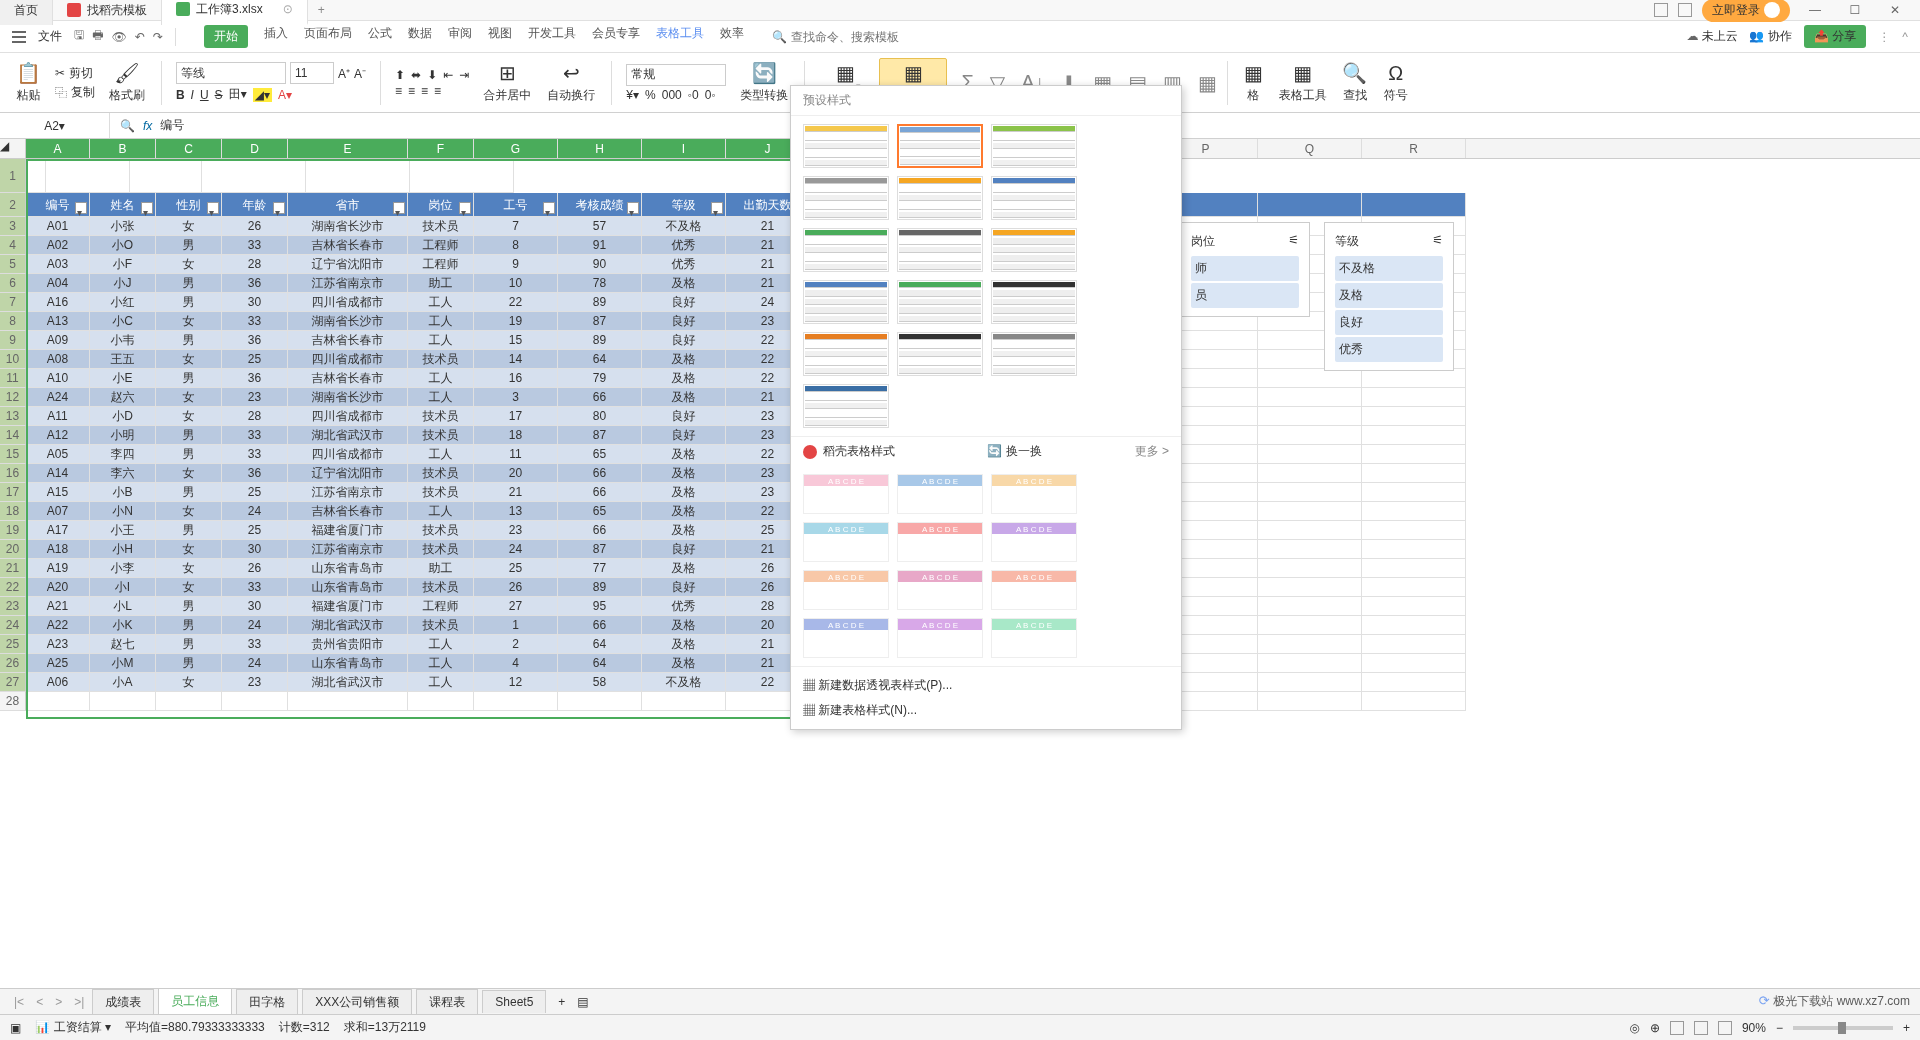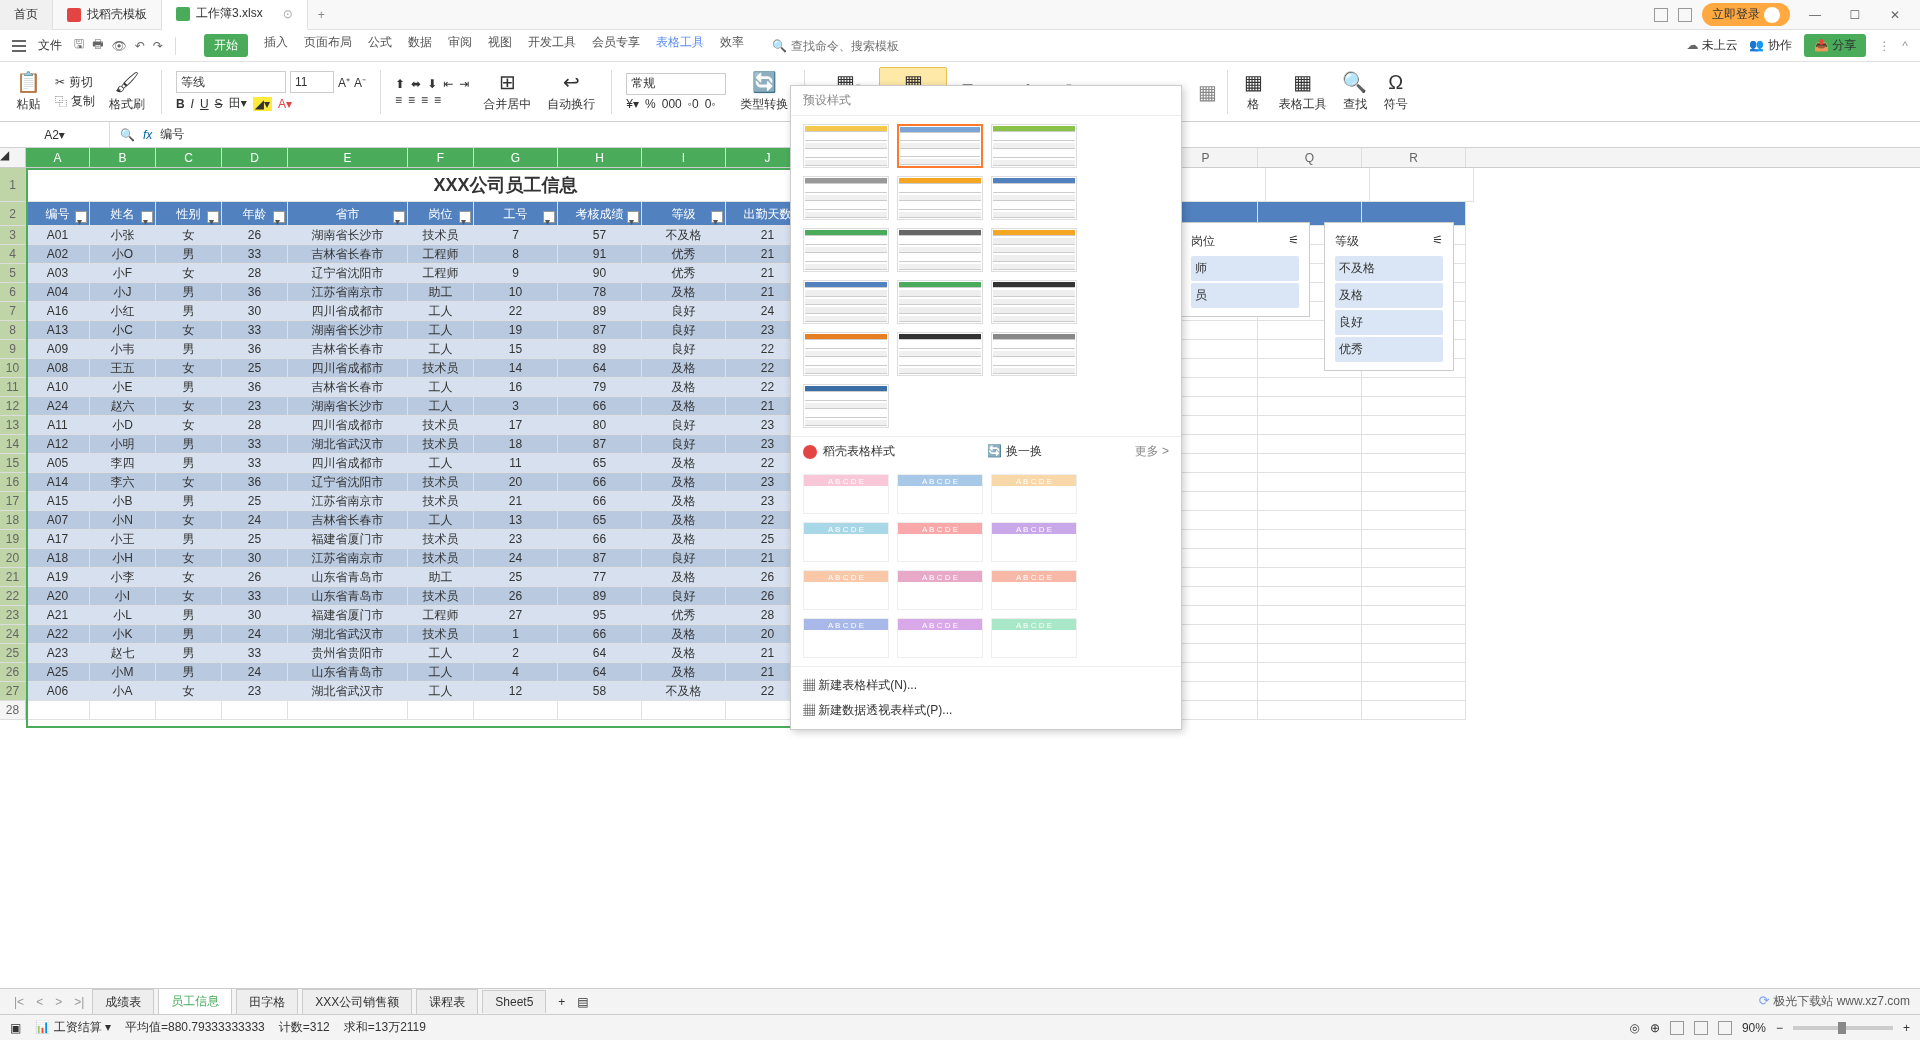--- a/index.html
+++ b/index.html
@@ -1,17 +1,17 @@
 <!DOCTYPE html>
 <html><head>
 <meta charset="utf-8">
 <style>
 *{margin:0;padding:0;box-sizing:border-box;font-family:"Microsoft YaHei",sans-serif;font-size:12px;color:#333}
 body{background:#fff;width:1920px;height:1040px;overflow:hidden;position:relative}
-.titlebar{height:30px;background:#f8f8f8;display:flex;align-items:center;border-bottom:1px solid #e0e0e0}
+.titlebar{height:21px;background:#f8f8f8;display:flex;align-items:center;border-bottom:1px solid #e0e0e0}
 .tab{height:30px;display:flex;align-items:center;padding:0 14px;gap:6px;border-right:1px solid #e0e0e0;cursor:pointer}
 .tab.active{background:#fff;border-bottom:2px solid #fff}
 .tab-home{background:#f0f0f0}
 .tab-ico{width:14px;height:14px;display:inline-block;border-radius:2px}
 .ico-red{background:#e34545}
 .ico-green{background:#4aac5b}
 .tab-add{padding:0 10px;color:#888}
 .tb-right{margin-left:auto;display:flex;align-items:center;gap:10px;padding-right:10px}
 .tb-right .sq{width:14px;height:14px;border:1px solid #999}
 .login-btn{background:#ffa940;color:#fff;padding:3px 10px;border-radius:12px;display:flex;align-items:center;gap:4px}
@@ -314,21 +314,20 @@
         <div class="colhdr" style="width: 84px;">N</div>
         <div class="colhdr" style="width: 72px;">O</div>
         <div class="colhdr" style="width: 104px;">P</div>
         <div class="colhdr" style="width: 104px;">Q</div>
         <div class="colhdr" style="width: 104px;">R</div>
       </div>
   </div>
   <div class="rows" id="rows">
       <div class="row title-row r1" style="height: 34px;">
         <div class="rownum active" style="height: 34px; line-height: 34px;">1</div>
-        <div class="cell" style="width: 960px; font-size: 18px; font-weight: bold;">XXX公司员工信息</div>
         <div class="cell" style="width: 20px;"></div>
         <div class="cell" style="width: 84px;"></div>
         <div class="cell" style="width: 72px;"></div>
         <div class="cell" style="width: 104px;"></div>
         <div class="cell" style="width: 104px;"></div>
         <div class="cell" style="width: 104px;"></div>
       </div>
       <div class="row hdr-row r2" style="height: 24px;">
         <div class="rownum active" style="height: 24px; line-height: 24px;">2</div>
         <div class="cell" style="width: 64px;">编号<span class="drop"></span></div>
@@ -1073,22 +1072,22 @@
         <div style="font-size:8px;text-align:center;color:#fff;padding:2px">A B C D E</div>
       </div>
       <div class="sp-sw2" style="background: linear-gradient(rgb(216, 168, 232) 30%, rgb(255, 255, 255) 30%);">
         <div style="font-size:8px;text-align:center;color:#fff;padding:2px">A B C D E</div>
       </div>
       <div class="sp-sw2" style="background: linear-gradient(rgb(168, 232, 200) 30%, rgb(255, 255, 255) 30%);">
         <div style="font-size:8px;text-align:center;color:#fff;padding:2px">A B C D E</div>
       </div>
     </div>
   <div class="sp-foot">
+    <div>▦ <span>新建数据透视表样式(P)...</span></div>
     <div>▦ <span>新建表格样式(N)...</span></div>
-    <div>▦ <span>新建数据透视表样式(P)...</span></div>
   </div>
 </div>
 
 <span class="cursor">↖</span>
 
 <div class="sheettabs">
   <span class="nav">|&lt;</span>
   <span class="nav">&lt;</span>
   <span class="nav">&gt;</span>
   <span class="nav">&gt;|</span>

